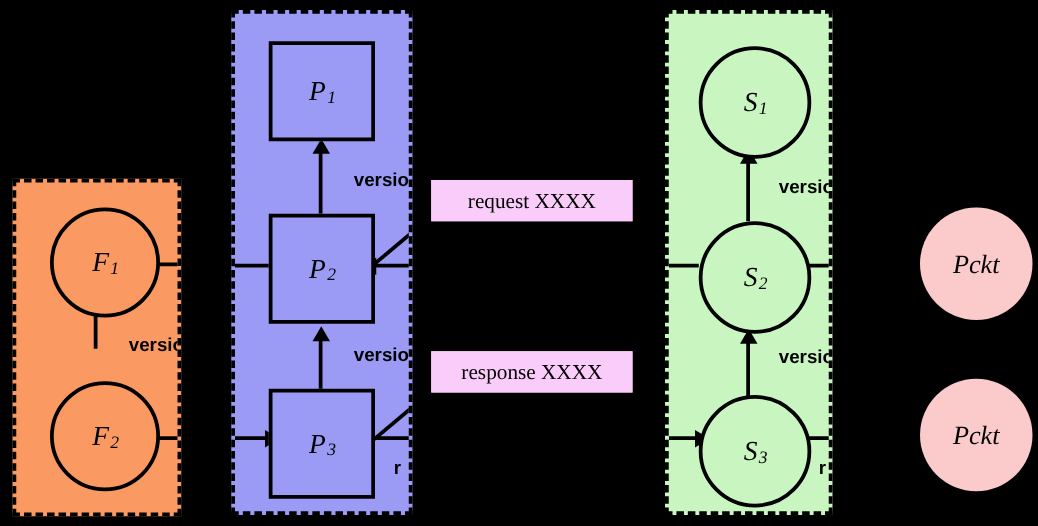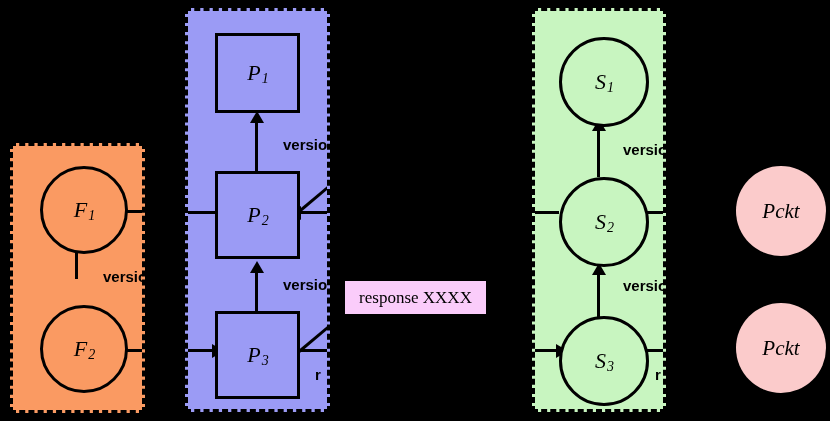--- a/index.html
+++ b/index.html
@@ -242,20 +242,21 @@
         <span class="sub">3</span>
     </div>
 
     <div class="edge-label" style="left:88px; top:130px; width:44px;">version</div>
 
     <div class="edge-label" style="left:88px; top:266px; width:44px;">version</div>
 
     <div class="edge-label" style="left:120px; top:355px; width:14px;">r</div>
   </div>
 
-
-  <div class="msgbox" style="left:345px; top:281px; width:141px; height:33px;">response XXXX</div>
+  <div class="msgbox" style="left:345px; top:144px; width:161px; height:33px;">request XXXX</div>
+
+  <div class="msgbox" style="left:345px; top:281px; width:161px; height:33px;">response XXXX</div>
 
   <div class="pckt" style="left:736px; top:166px; width:90px; height:90px;">Pckt</div>
 
   <div class="pckt" style="left:736px; top:303px; width:90px; height:90px;">Pckt</div>
 
 </div>
 
 </body></html>

